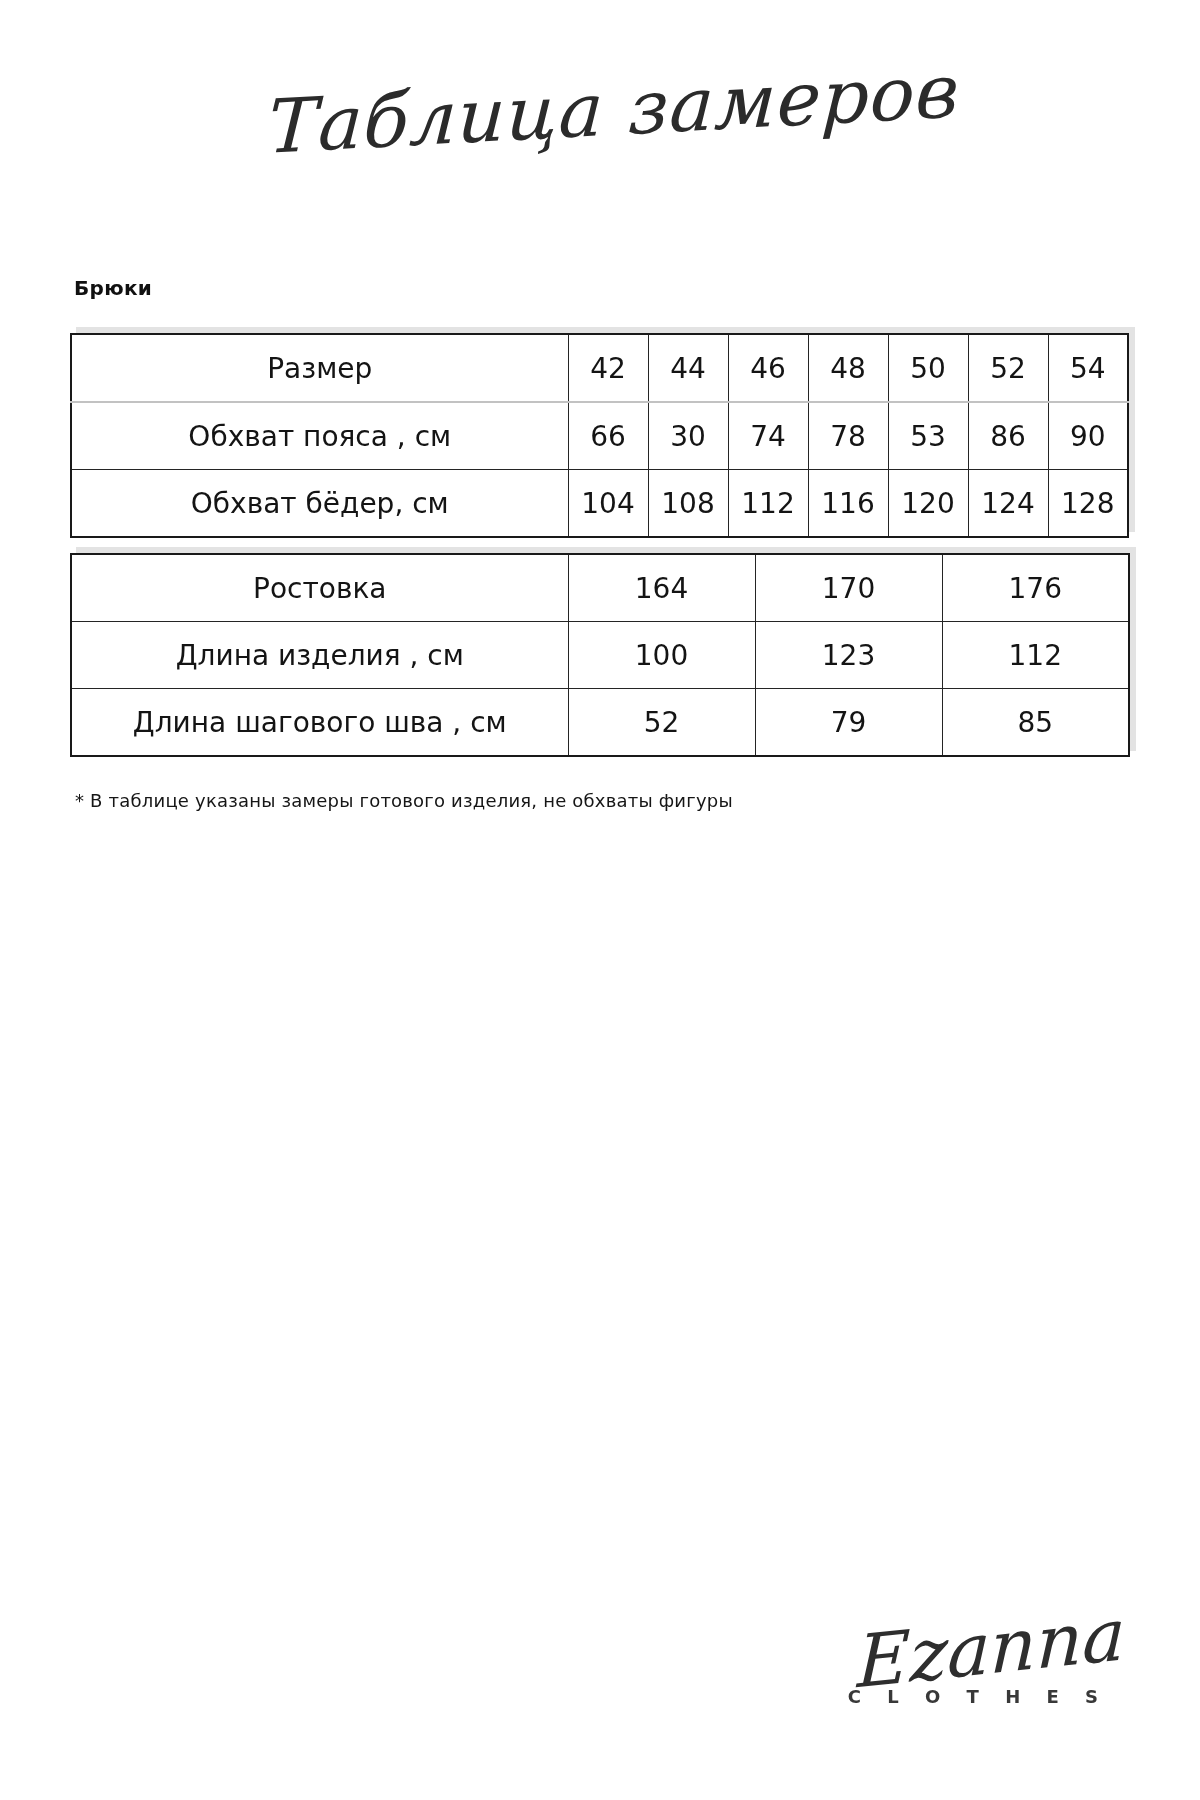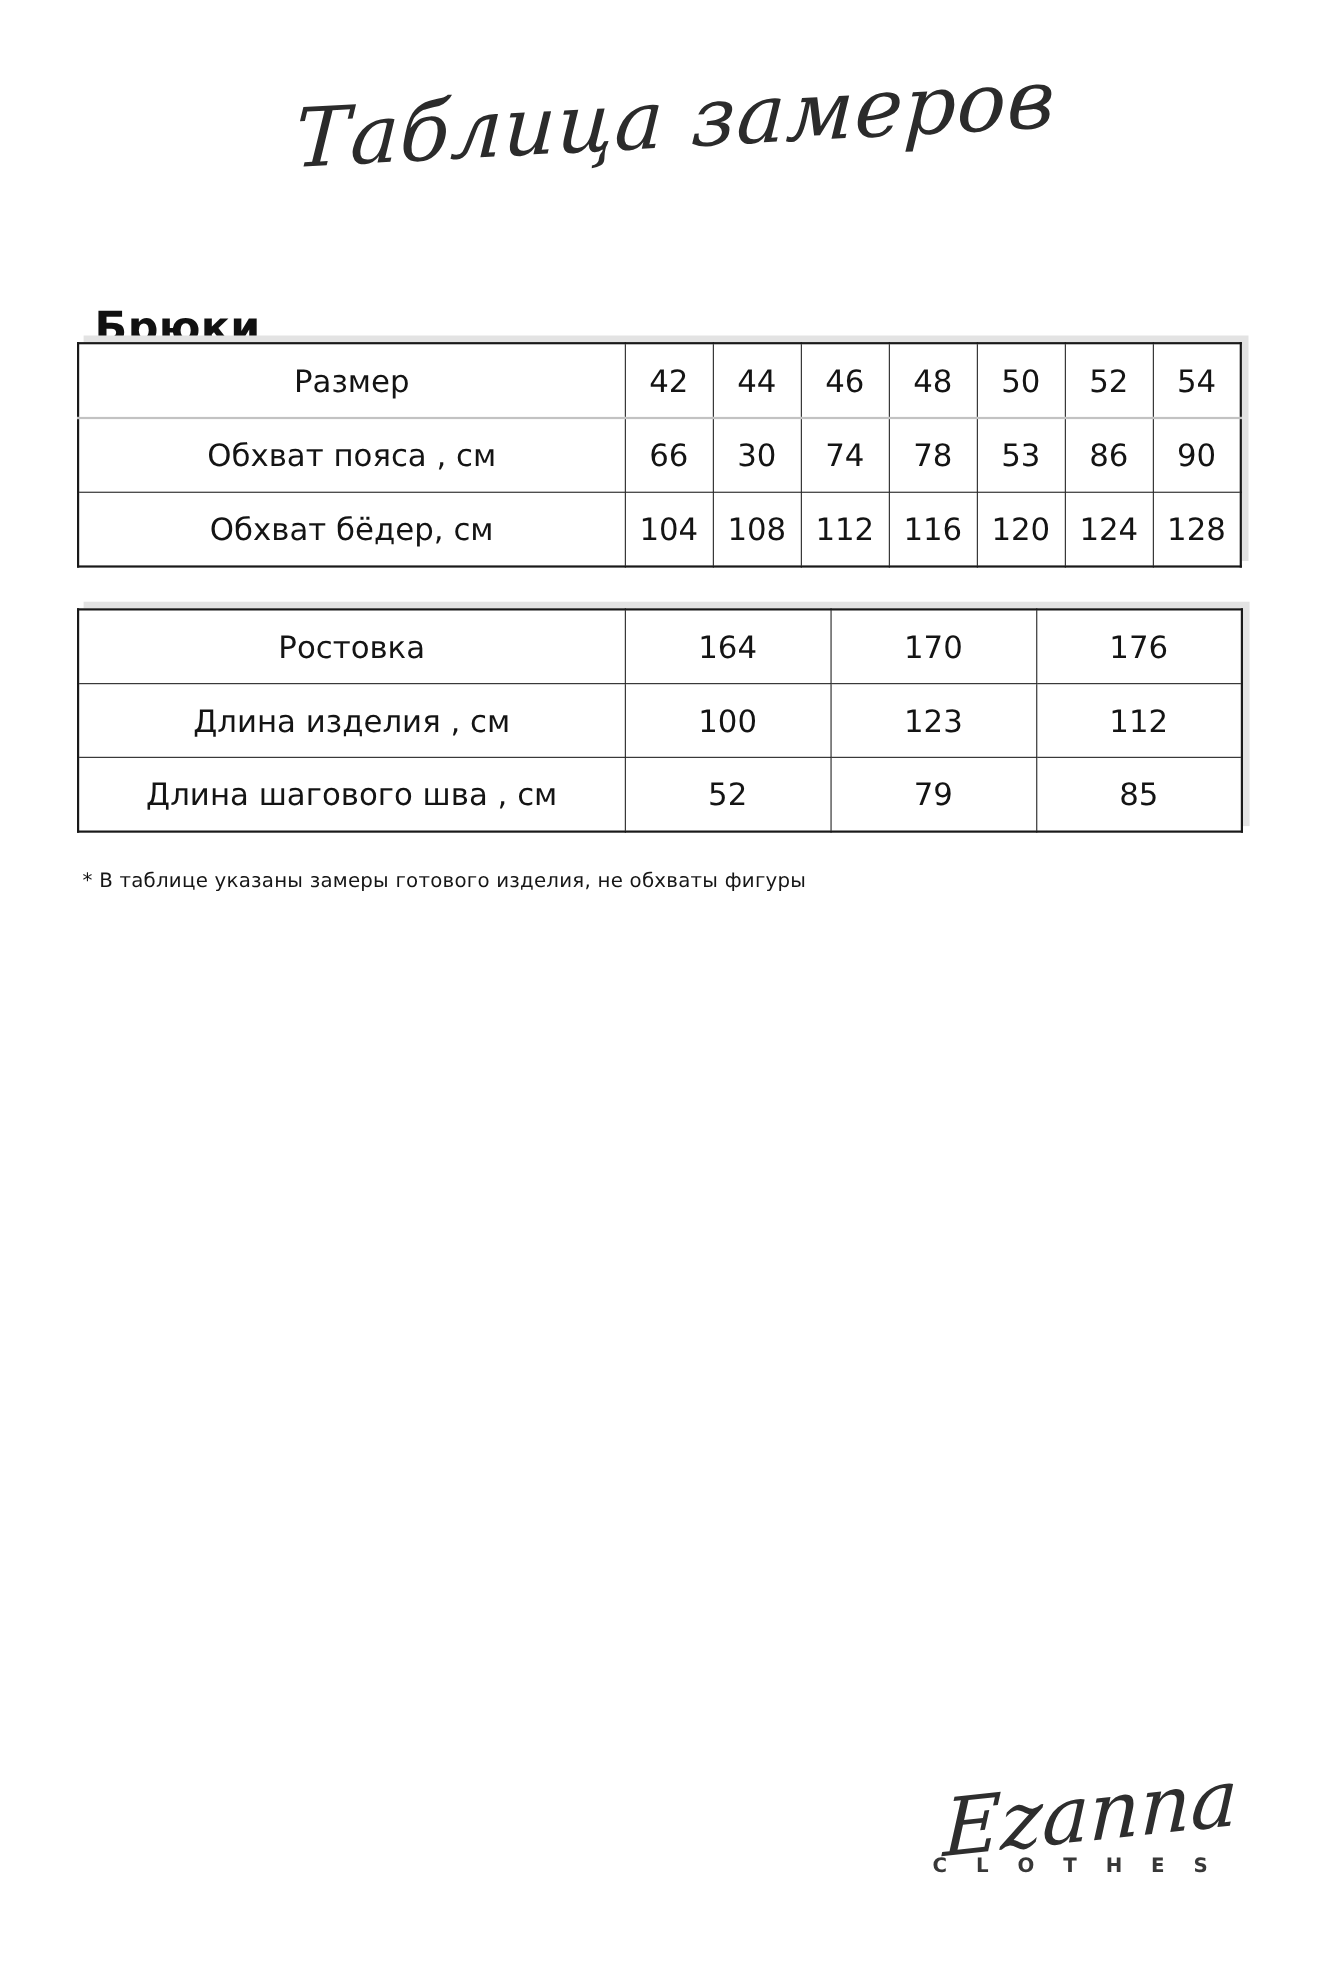--- a/index.html
+++ b/index.html
@@ -26,25 +26,24 @@
     color: #2b2b2b;
     transform: rotate(-3deg) skewX(-6deg);
     white-space: nowrap;
     letter-spacing: 1px;
   }
 
   .section-heading {
     position: absolute;
     left: 74px;
     top: 276px;
-    font-size: 39px;
+    font-size: 20px;
     font-weight: 700;
     color: #111111;
     letter-spacing: 0.3px;
-    margin-left: 12px;
   }
 
   table.sizes {
     position: absolute;
     left: 70px;
     border-collapse: collapse;
     table-layout: fixed;
     background: #ffffff;
     border: 2px solid #191919;
     box-shadow: 6px -6px 0 0 #e3e3e3;
@@ -52,21 +51,21 @@
   table.sizes td {
     border: 1px solid #242424;
     height: 66px;
     text-align: center;
     vertical-align: middle;
     font-size: 28px;
     color: #141414;
     padding: 0;
   }
   tr.light-under td { border-bottom: 2px solid #c2c2c2; }
-  .t1 { top: 311px; padding-left: 12px; }
+  .t1 { top: 333px; padding-left: 12px; }
   .t2 { top: 553px; }
   .col-label  { width: 497px; }
   .col-size   { width: 80px;  }
   .col-height { width: 187px; }
 
   .footnote {
     position: absolute;
     left: 75px;
     top: 790px;
     font-size: 18px;

